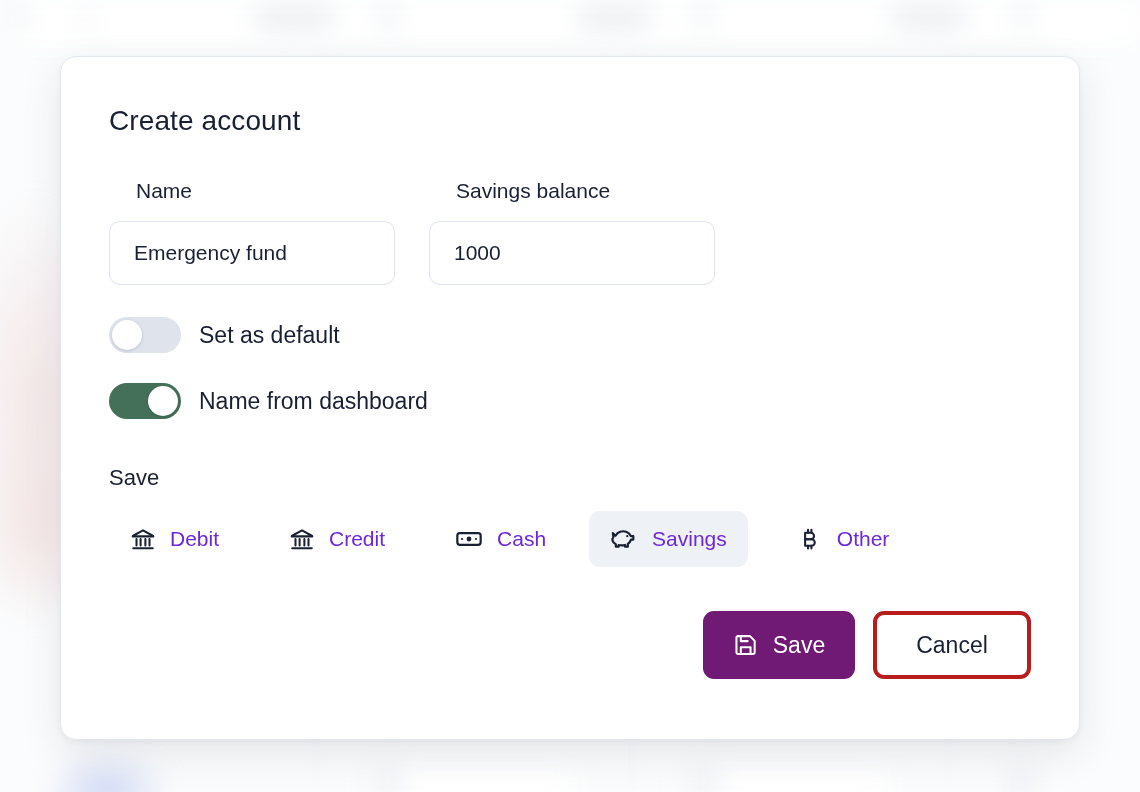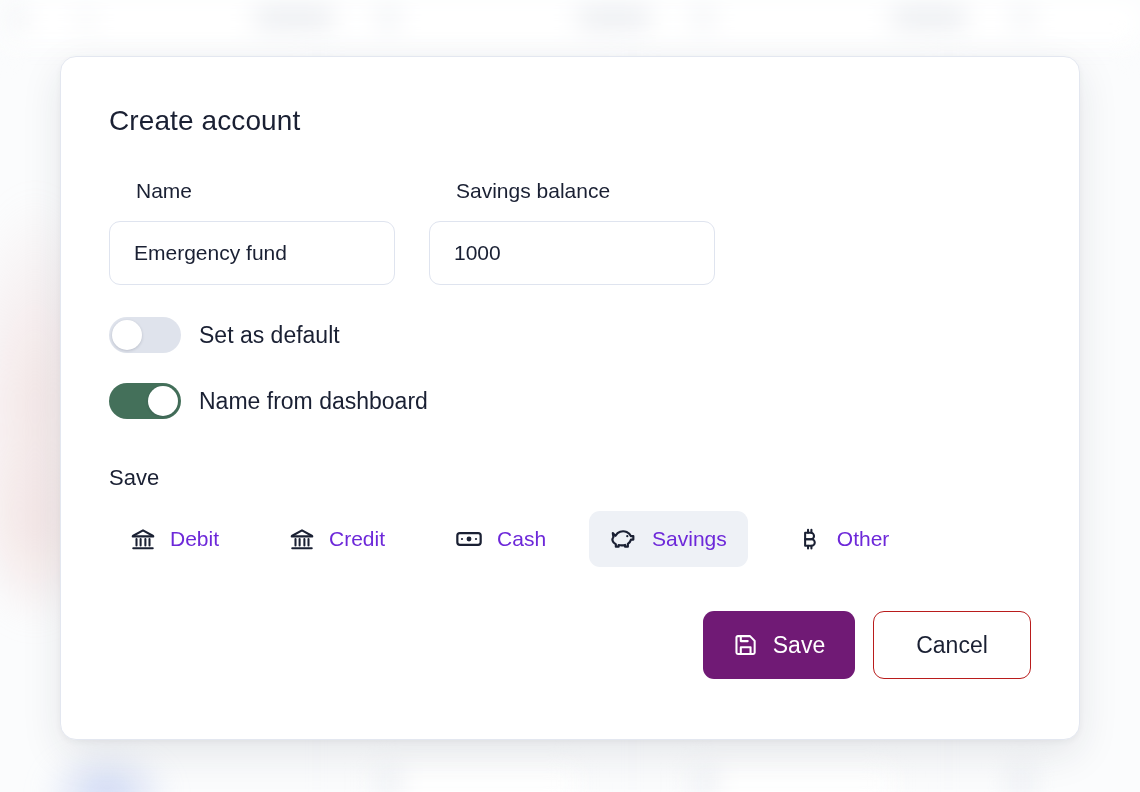--- a/index.html
+++ b/index.html
@@ -220,21 +220,21 @@
   .btn-save {
     width: 152px;
     background: #701a75;
     color: #ffffff;
     border: none;
   }
   .btn-cancel {
     width: 158px;
     background: #ffffff;
     color: #1a2033;
-    border: 1px solid #b91c1c;
+    border: 4px solid #b91c1c;
   }
 </style>
 </head>
 <body>
 
 <div id="backdrop">
   <div class="bg-blur-layer">
     <div class="bg-topbar"></div>
 
     <div class="bg-col-sep" style="left:316px;"></div>

